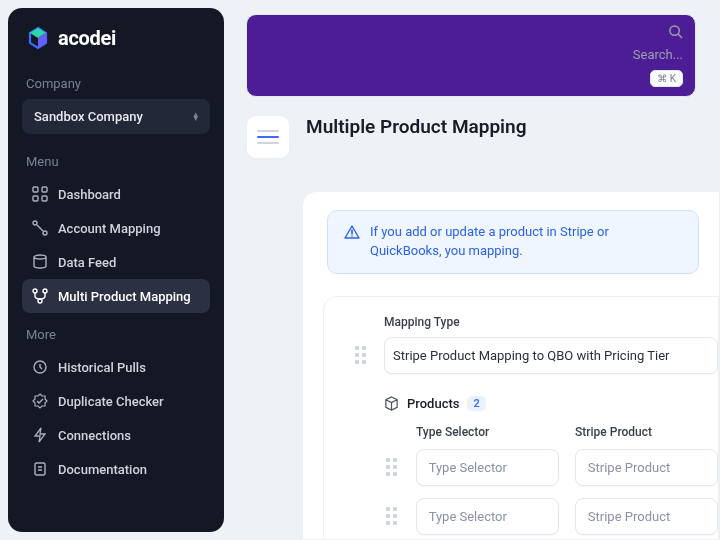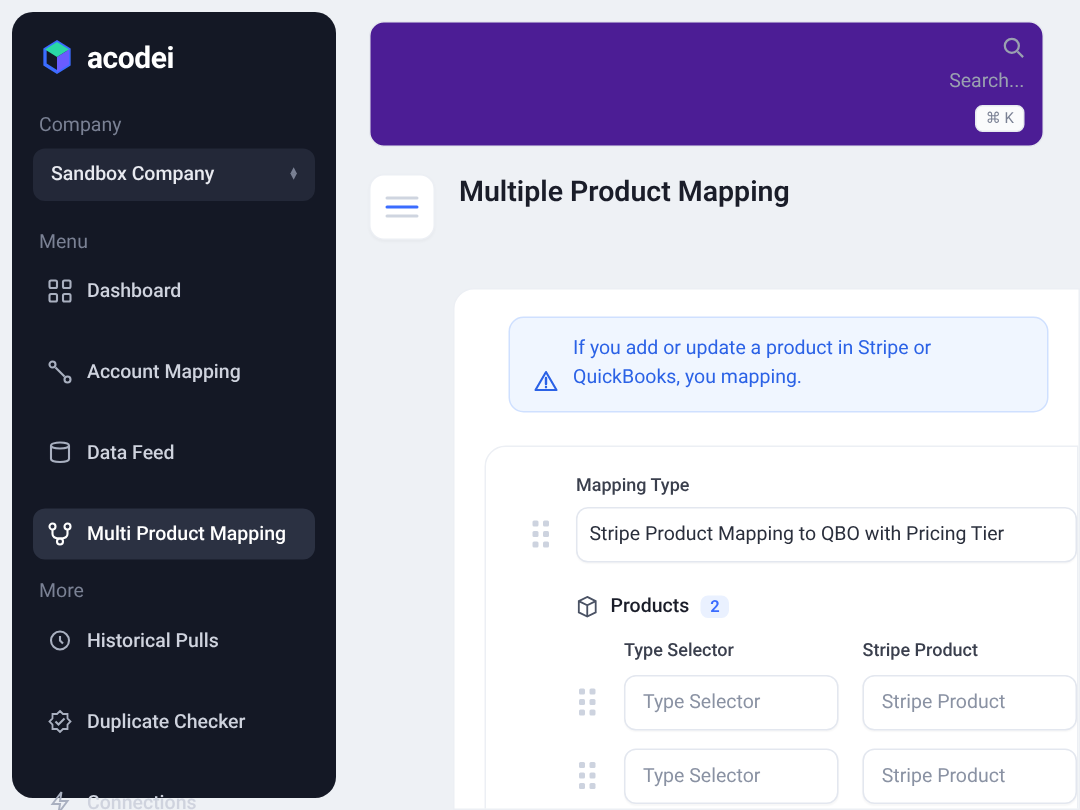--- a/index.html
+++ b/index.html
@@ -8,21 +8,21 @@
 
 
 .sidebar { width: 216px; background: #141825; border-radius: 14px; margin: 8px; padding: 18px 14px; color: #fff; display: flex; flex-direction: column; }
 .logo-row { display: flex; align-items: center; gap: 8px; margin-bottom: 20px; padding-left: 4px; }
 .logo-mark { width: 24px; height: 24px; }
 .logo-text { font-weight: 700; font-size: 20px; letter-spacing: -0.3px; }
 .section-label { font-size: 13px; color: #7a8194; margin: 6px 4px 8px 4px; }
 .company-select { background: #232838; border-radius: 8px; padding: 10px 12px; display: flex; align-items: center; justify-content: space-between; margin-bottom: 14px; cursor: pointer; }
 .company-select span.label { color: #e8eaf0; font-size: 13px; font-weight: 500; }
 .chev-group { display: flex; flex-direction: column; gap: -2px; color: #7a8194; line-height: 0.4; font-size: 9px; }
-.menu { display: flex; flex-direction: column; gap: 20px; }
+.menu { display: flex; flex-direction: column; gap: 0; }
 .menu-item { display: flex; align-items: center; gap: 10px; padding: 9px 10px; border-radius: 8px; color: #cfd3de; cursor: pointer; }
 .menu-item .mi-label { font-size: 13px; font-weight: 500; }
 .menu-item.active { background: #2b3142; color: #fff; }
 .menu-item svg, .mi-icon { width: 16px; height: 16px; flex-shrink: 0; }
 
 
 .main { flex: 1; padding: 14px 0 0 0; display: flex; flex-direction: column; overflow: hidden; }
 .search-bar { margin: 0 0 18px 14px; background: #4c1d95; border: 1px solid #e6e9ef; border-radius: 10px; padding: 9px 12px; display: flex; align-items: flex-end; gap: 8px; color: #9aa1b0; width: 450px; flex-direction: column; }
 .search-bar .kbd { margin-left: auto; border: 1px solid #e6e9ef; border-radius: 5px; padding: 2px 6px; font-size: 10px; color: #7a8194; background: #fafbfc; }
 .search-icn { width: 15px; height: 15px; }
@@ -30,21 +30,21 @@
 .page-head { display: flex; gap: 16px; align-items: flex-start; margin-left: 14px; margin-bottom: 32px; }
 .head-icon { width: 44px; height: 44px; border: 1px solid #eceff4; border-radius: 10px; display: flex; align-items: center; justify-content: center; background: #fff; box-shadow: 0 1px 2px rgba(0,0,0,0.03); }
 .head-icon .hline { width: 22px; height: 14px; display:flex; flex-direction:column; justify-content:space-between;}
 .head-icon .hline div { height:2px; background:#cfd5e0; border-radius:2px;}
 .head-icon .hline div.mid { background:#3b6cff; }
 .page-title { font-size: 19px; font-weight: 600; margin-bottom: 4px; }
 .page-sub { font-size: 13px; color: #8a92a3; }
 
 
 .card { background: #fff; border: 1px solid #eceff4; border-radius: 14px 0 0 0; margin-left: 70px; padding: 18px 0 0 0; flex: 1; overflow: hidden; }
-.alert { border: 1px solid #cfe0ff; background: #f0f6ff; color: #2b62e6; border-radius: 10px; padding: 12px 16px; margin: 0 20px 22px 36px; display: flex; gap: 10px; font-size: 13px; line-height: 1.45; align-items: flex-end; }
+.alert { border: 1px solid #cfe0ff; background: #f0f6ff; color: #2b62e6; border-radius: 10px; padding: 12px 16px; margin: 0 20px 22px 24px; display: flex; gap: 10px; font-size: 13px; line-height: 1.45; }
 .alert-icn { flex-shrink: 0; margin-top: 1px; }
 
 .inner-card { border: 1px solid #eceff4; border-radius: 14px 0 0 0; margin-left: 20px; padding: 18px 0 0 28px; height: 300px; }
 .field-label { font-size: 12px; font-weight: 500; color: #3a3f4d; margin-bottom: 8px; }
 .row-with-handle { display: flex; align-items: center; gap: 16px; margin-bottom: 22px; }
 .drag-handle { color: #c2c8d4; cursor: grab; display: grid; grid-template-columns: 4px 4px; gap: 3px; }
 .drag-handle span { width: 4px; height: 4px; background: #cdd3df; border-radius: 1px; display: block; }
 .drag-wrap { width: 16px; display: flex; justify-content: center; }
 .select-box { background: #fff; border: 1px solid #e3e7ef; border-radius: 8px; padding: 10px 8px; font-size: 13px; color: #2a2f3c; flex: 1; max-width: 340px; box-shadow: 0 1px 1px rgba(10,20,40,0.03); }
 

